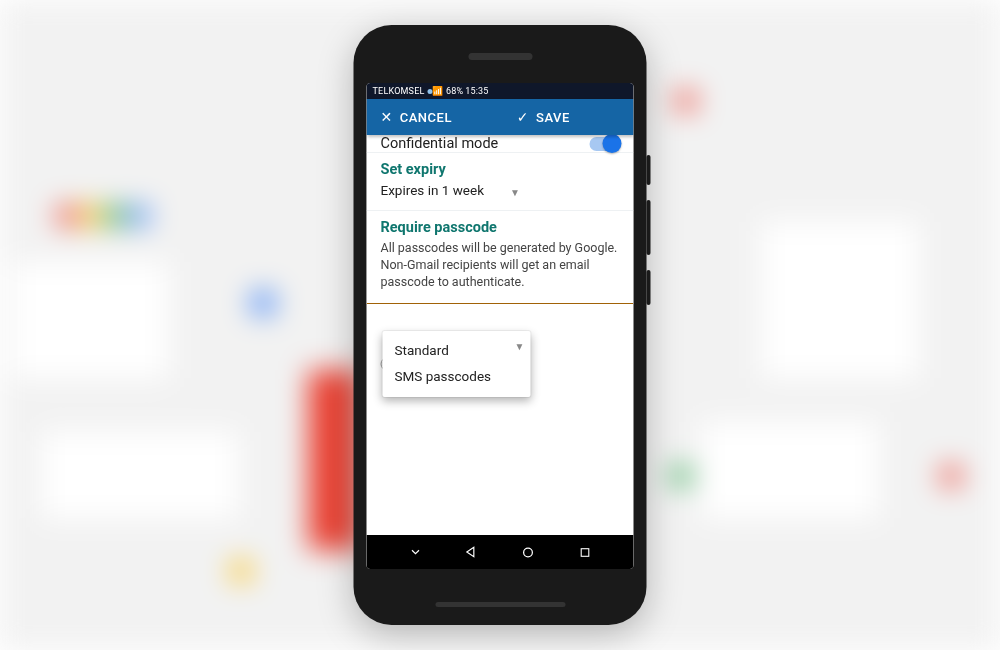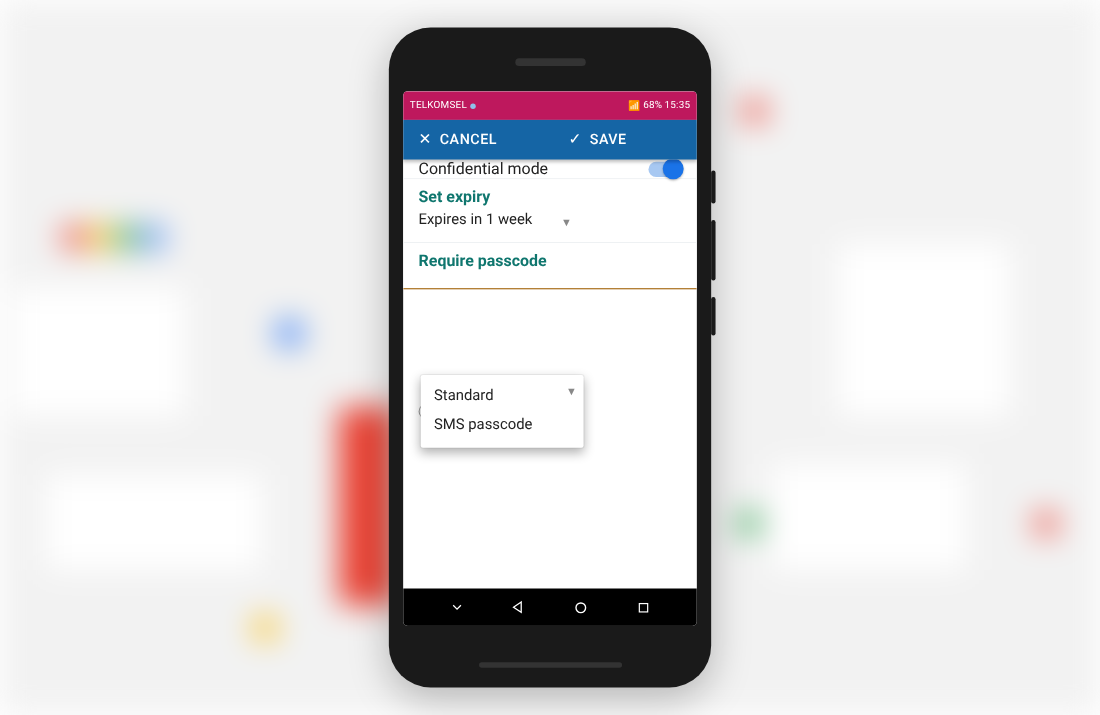--- a/index.html
+++ b/index.html
@@ -60,22 +60,22 @@
     width: 100%; height: 100%;
     background: #fff;
     border-radius: 4px;
     overflow: hidden;
     position: relative;
     display: flex; flex-direction: column;
   }
 
   
   .statusbar {
-    height: 26px; background:#be185d; color:#fff;
-    display:flex; align-items:center; justify-content:space-between;
+    height: 16px; background:#0f172a; color:#fff;
+    display:flex; align-items:center; 
     padding: 0 6px; font-size: 9px; letter-spacing:.2px;
   }
   .statusbar .left { display:flex; align-items:center; gap:3px;}
   .statusbar .right{ display:flex; align-items:center; gap:2px;}
   .statusbar .dot-icon{ width:5px; height:5px; border-radius:50%; background:#8fc1ea; display:inline-block;}
 
   
   .appbar {
     height: 36px; background:#1565a5; color:#fff;
     display:flex; align-items:center;
@@ -227,31 +227,32 @@
       <div class="row tight">
         <div class="section-heading">Set expiry</div>
         <div class="spinner">
           <span>Expires in 1 week</span>
           <span class="caret">▼</span>
         </div>
       </div>
 
       <div class="row tight" style="border-bottom:1px solid #a16207;">
         <div class="section-heading">Require passcode</div>
+        <div class="section-body">All passcodes will be generated by Google. Non-Gmail recipients will get an email passcode to authenticate.</div>
       </div>
 
       <div class="learnmore">
         <span class="qmark">?</span>
         <span>LEARN MORE</span>
       </div>
 
       <div class="dropdown">
         <div class="popup">
           <div class="option">Standard</div>
-          <div class="option">SMS passcode</div>
+          <div class="option">SMS passcodes</div>
         </div>
         <div class="sidecaret">▼</div>
       </div>
 
     </div>
 
     <div class="navbar">
       <div class="nav-ico">
         <svg width="14" height="14" viewBox="0 0 24 24" fill="none" stroke="#fff" stroke-width="2">
             <polyline points="6 9 12 15 18 9"></polyline>

